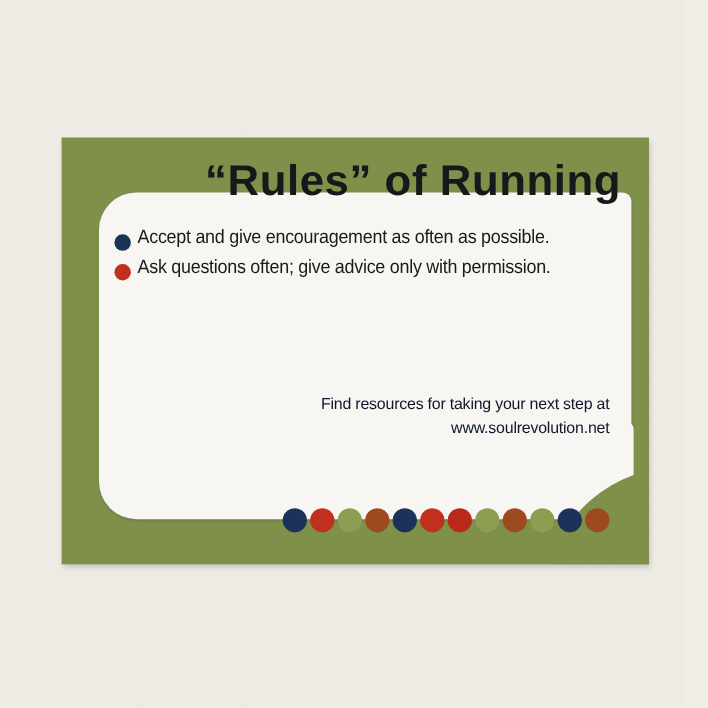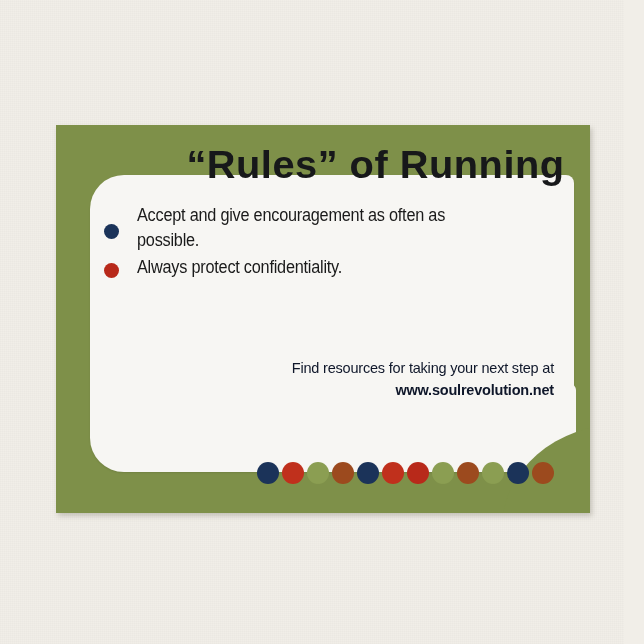--- a/index.html
+++ b/index.html
@@ -92,23 +92,22 @@
 
   
   #rules-list {
     position: absolute;
     left: 48px;
     top: 78px;
     width: 430px;
   }
   .rule-row {
     display: flex;
-    align-items: center;
+    align-items: flex-end;
     margin-bottom: 2px;
-    gap: 12px;
   }
   .rule-dot {
     flex: 0 0 auto;
     width: 15px;
     height: 15px;
     border-radius: 50%;
     margin-top: 6px;
     margin-right: 6px;
   }
   .rule-text {
@@ -134,21 +133,21 @@
     top: 232px;
     width: 330px;
     text-align: right;
     font-family: "Liberation Sans", sans-serif;
     font-size: 14.5px;
     line-height: 22px;
     color: #0f172a;
     letter-spacing: -0.2px;
   }
   #footer-url {
-    font-weight: bold;
+    font-weight: normal;
   }
 
   
   #dot-strip {
     position: absolute;
     left: 201px;
     top: 337px;
     display: flex;
     gap: 3px;
     z-index: 6;
@@ -172,22 +171,22 @@
     </div>
 
     <div id="title">“Rules” of Running</div>
 
     <div id="rules-list">
         <div class="rule-row">
           <span class="rule-dot" style="background-color: rgb(27, 51, 89);"></span>
           <span class="rule-text">Accept and give encouragement as often as possible.</span>
         </div>
         <div class="rule-row">
-          <span class="rule-dot" style="background-color: rgb(184, 41, 26);"></span>
-          <span class="rule-text">Always protect confidentiality.</span>
+          <span class="rule-dot" style="background-color: rgb(192, 48, 28);"></span>
+          <span class="rule-text">Ask questions often; give advice only with permission.</span>
         </div>
       </div>
 
     <div id="footer">
       <div>Find resources for taking your next step at</div>
       <div id="footer-url">www.soulrevolution.net</div>
     </div>
 
     <div id="dot-strip">
         <span class="strip-dot" style="background-color: rgb(27, 51, 89);"></span>

